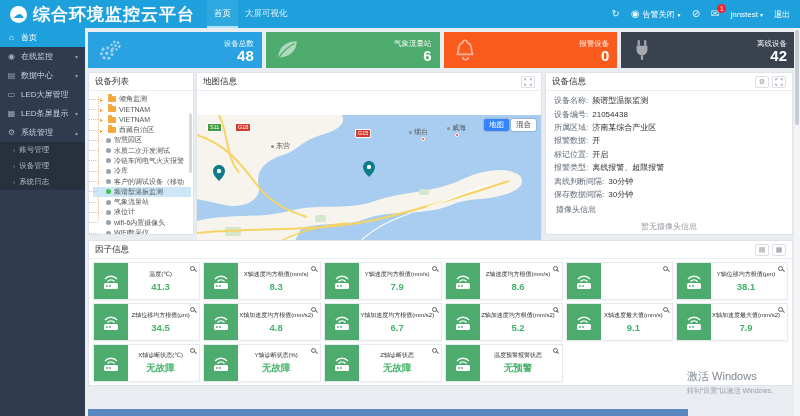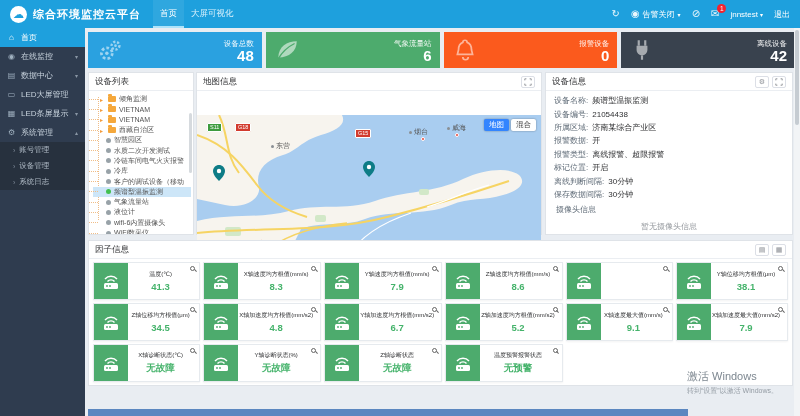--- a/index.html
+++ b/index.html
@@ -3,21 +3,21 @@
 <meta charset="utf-8">
 <style>
   * { margin:0; padding:0; box-sizing:border-box; }
   html,body { width:800px; height:416px; overflow:hidden; }
   body { font-family:"Liberation Sans","DejaVu Sans",sans-serif; background:#e9edf2; position:relative; }
 
   
   .topbar { position:absolute; left:0; top:0; width:800px; height:28px; background:#1ea0dd; display:flex; align-items:center; padding:0 10px; color:#fff; z-index:20; }
   .logo-wrap { width:17px; height:17px; border-radius:50%; background:#fff; display:flex; align-items:center; justify-content:center; margin-right:6px; }
   .logo-wrap span { color:#1ea0dd; font-size:11px; line-height:1; }
-  .app-title { font-size:11px; font-weight:bold; letter-spacing:1px; margin-right:12px; }
+  .app-title { font-size:17px; font-weight:bold; letter-spacing:1px; margin-right:12px; }
   .tabs { display:flex; height:28px; }
   .tab { height:28px; line-height:26px; padding:0 7px; font-size:8.5px; color:#d9f1fc; cursor:pointer; }
   .tab.active { color:#fff; border-bottom:2px solid #aee3fa; background:rgba(255,255,255,.08); }
   .top-right { margin-left:auto; display:flex; align-items:center; gap:11px; font-size:8px; }
   .hicon { font-size:10px; color:#eaf7fd; cursor:pointer; line-height:1; }
   .alarm-toggle { display:flex; align-items:center; gap:3px; cursor:pointer; }
   .alarm-toggle .cd { font-size:6px; }
   .msg { position:relative; }
   .badge { position:absolute; top:-5px; right:-7px; background:#f5222d; color:#fff; font-size:6.5px; font-style:normal; min-width:9px; height:9px; line-height:9px; text-align:center; border-radius:5px; padding:0 2px; }
   .user { cursor:pointer; display:flex; align-items:center; gap:2px; }
@@ -390,26 +390,26 @@
       </div>
     <div class="irow">
         <span class="ilab">所属区域:</span>
         <span class="ival">济南某综合产业区</span>
       </div>
     <div class="irow">
         <span class="ilab">报警数据:</span>
         <span class="ival">开</span>
       </div>
     <div class="irow">
+        <span class="ilab">标记位置:</span>
+        <span class="ival">开启</span>
+      </div>
+    <div class="irow">
         <span class="ilab">报警类型:</span>
         <span class="ival">离线报警、超限报警</span>
-      </div>
-    <div class="irow">
-        <span class="ilab">标记位置:</span>
-        <span class="ival">开启</span>
       </div>
     <div class="irow">
         <span class="ilab">离线判断间隔:</span>
         <span class="ival">30分钟</span>
       </div>
     <div class="irow">
         <span class="ilab">保存数据间隔:</span>
         <span class="ival">30分钟</span>
       </div>
   </div>

